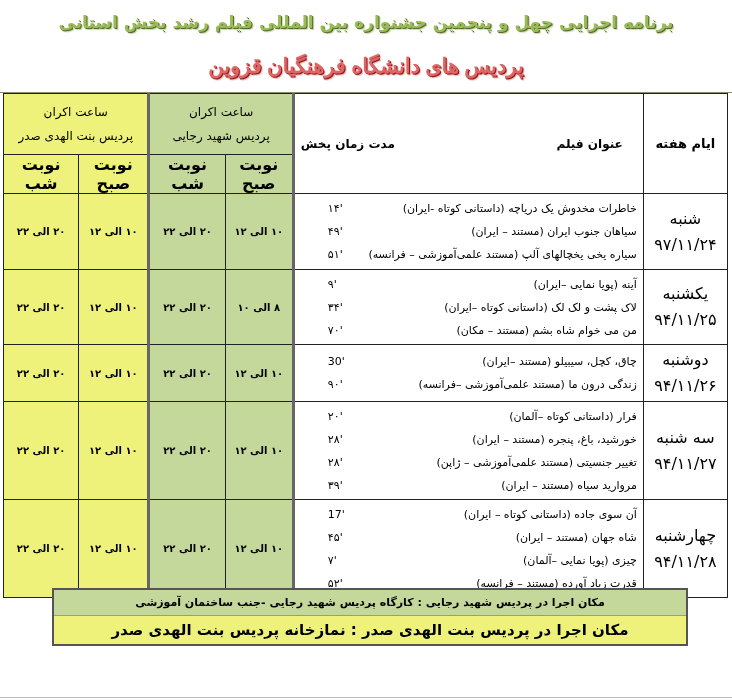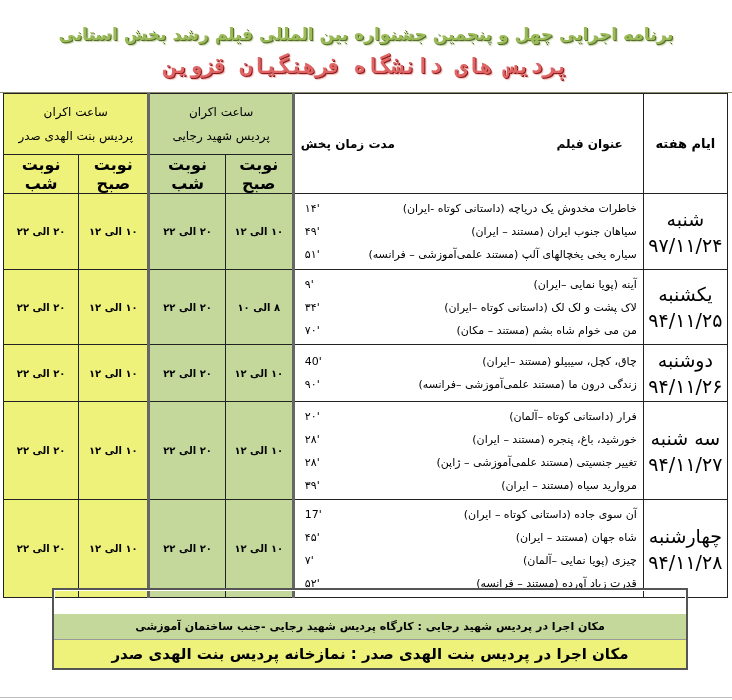--- a/index.html
+++ b/index.html
@@ -1,24 +1,24 @@
 <!DOCTYPE html>
 <html><head>
   <meta charset="utf-8">
   <style>
     html, body { margin: 0; padding: 0; background: #ffffff; }
     body { width: 732px; height: 700px; position: relative; overflow: hidden; font-family: "DejaVu Sans", sans-serif; }
     .title1 {
-      position: absolute; top: 24px; left: 0; width: 732px; text-align: center;
+      position: absolute; top: 12px; left: 0; width: 732px; text-align: center;
       font-family: "DejaVu Sans", sans-serif; font-weight: bold; font-size: 17px;
       color: #9bbb59; text-shadow: 1px 1px 0 #556b2f, 2px 2px 1px #c9d8a7; direction: rtl;
     }
     .title2 {
       position: absolute; top: 54px; left: 0; width: 732px; text-align: center;
-      font-family: Liberation Mono, monospace; font-weight: bold; font-size: 21px;
+      font-family: Liberation Serif, serif; font-weight: bold; font-size: 21px;
       color: #e06666; text-shadow: 1px 1px 0 #8b1a1a, 2px 2px 1px #f2b5b5; direction: rtl;
     }
     .rule { position: absolute; top: 92px; left: 0; width: 732px; height: 1px; background: #8a8a70; }
     table.sched {
       position: absolute; top: 93px; left: 3px; width: 725px;
       border-collapse: collapse; direction: rtl; table-layout: fixed;
     }
     table.sched td, table.sched th {
       border: 1px solid #222; padding: 0; vertical-align: middle;
       font-family: "DejaVu Sans", sans-serif;
@@ -31,31 +31,31 @@
     .c-yn { width: 75px; }
     .hd-day { background: #fff; font-weight: bold; font-size: 13px; text-align: center; border-radius: 25px; }
     .hd-film { background: #fff; font-weight: bold; font-size: 12px; }
     .hd-film .inner { display: flex; justify-content: space-between; padding: 0 20px 0 6px; }
     .green { background: #c5d89b; }
     .yellow { background: #eef27a; }
     .hd-group { font-weight: normal; font-size: 12px; text-align: center; line-height: 24px; height: 60px; }
     .hd-sub { font-weight: bold; font-size: 16px; text-align: center; height: 28px; }
     .thick-left { border-left: 3px solid #666 !important; }
     .thick-right { border-right: 3px solid #666 !important; }
-    .day-cell { background: #fff; text-align: center; font-size: 19px; line-height: 26px; }
+    .day-cell { background: #fff; text-align: center; font-size: 16px; line-height: 26px; }
     .film-cell { background: #fff; font-size: 11px; padding: 2px 0 !important; }
     .film-line { display: flex; justify-content: space-between; height: 23px; line-height: 23px; }
     .film-title { padding-right: 6px; white-space: nowrap; }
-    .film-dur { padding-left: 10px; width: 40px; text-align: left; direction: ltr; }
+    .film-dur { padding-left: 10px; width: 40px; text-align: left; direction: ltr; margin-left: 23px; }
     .time-cell { font-weight: bold; font-size: 10px; text-align: center; }
     .footer {
       position: absolute; top: 588px; left: 52px; width: 632px; border: 2px solid #555;
       direction: rtl; box-shadow: inset 0 0 0 1px #fff;
     }
-    .footer .f1 { background: #c5d89b; text-align: center; font-weight: bold; font-size: 11px; height: 25px; line-height: 25px; border-bottom: 1px solid #999; margin-top: 24px; }
+    .footer .f1 { background: #c5d89b; text-align: center; font-weight: bold; font-size: 11px; height: 25px; line-height: 25px; border-bottom: 1px solid #999; }
     .footer .f2 { background: #eef27a; text-align: center; font-weight: bold; font-size: 15px; height: 28px; line-height: 28px; }
     .bottom-rule { position: absolute; top: 697px; left: 0; width: 732px; height: 1px; background: #bbb; }
   </style>
 </head>
 <body>
 
 <div class="title1">برنامه اجرایی چهل و پنجمین جشنواره بین المللی فیلم رشد بخش استانی</div>
 <div class="title2">پردیس های دانشگاه فرهنگیان قزوین</div>
 <div class="rule"></div>
 
@@ -146,21 +146,21 @@
     </tr>
 
     <tr style="height:57px">
       <td class="day-cell">
         <div>دوشنبه</div>
         <div>۹۴/۱۱/۲۶</div>
       </td>
       <td class="film-cell">
         <div class="film-line">
             <span class="film-title">چاق، کچل، سیبیلو (مستند –ایران)</span>
-            <span class="film-dur">40'</span>
+            <span class="film-dur">30'</span>
           </div>
         <div class="film-line">
             <span class="film-title">زندگی درون ما (مستند علمی‌آموزشی –فرانسه)</span>
             <span class="film-dur">۹۰'</span>
           </div>
       </td>
       <td class="time-cell green thick-right">۱۰ الی ۱۲</td>
       <td class="time-cell green thick-left">۲۰ الی ۲۲</td>
       <td class="time-cell yellow">۱۰ الی ۱۲</td>
       <td class="time-cell yellow">۲۰ الی ۲۲</td>

